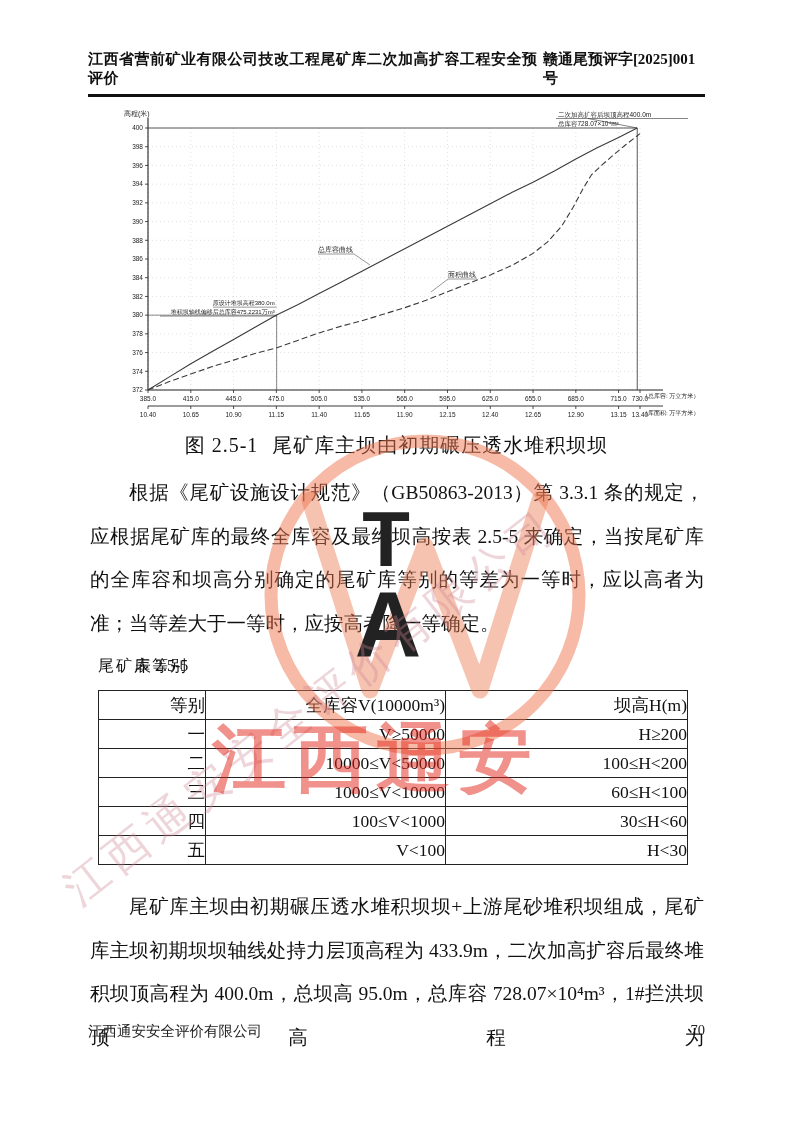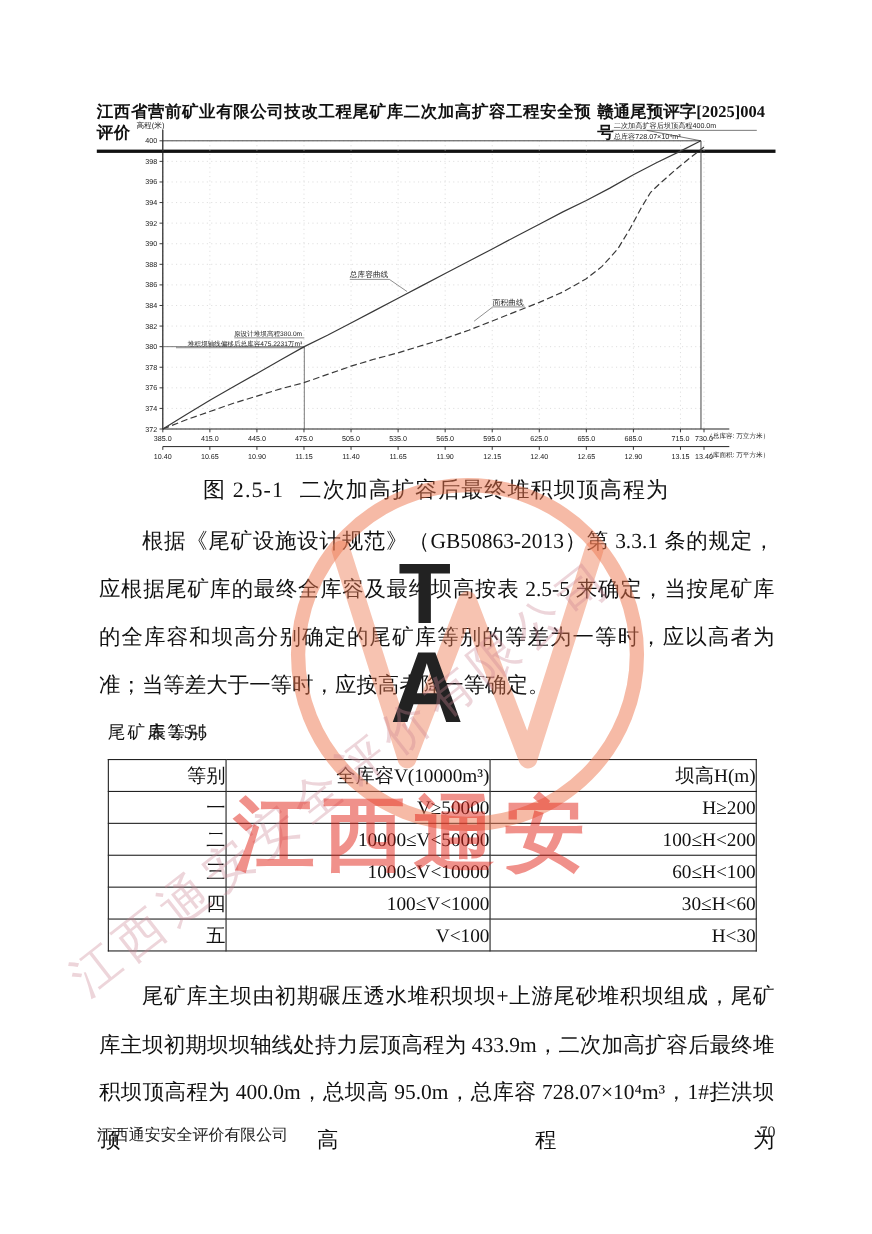--- a/index.html
+++ b/index.html
@@ -1,20 +1,20 @@
 <!DOCTYPE html>
 <html><head>
 <meta charset="utf-8">
 <style>
   html,body{margin:0;padding:0;background:#e8e8e8;}
   .page{position:relative;width:793px;height:1122px;background:#ffffff;margin:0 auto;
         font-family:"Liberation Serif","DejaVu Serif",serif;color:#111;overflow:hidden;}
   
   .header{position:absolute;left:88px;top:50px;width:617px;display:flex;justify-content:space-between;
-          align-items:flex-end;font-size:15px;font-weight:bold;padding-bottom:6px;border-bottom:3.5px solid #111;margin-top:42px;}
+          align-items:flex-end;font-size:15px;font-weight:bold;padding-bottom:6px;border-bottom:3.5px solid #111;}
   .header .h-left{letter-spacing:0.5px;}
   
   .chart-wrap{position:absolute;left:118px;top:104px;width:580px;height:322px;}
   
   .caption{position:absolute;left:0;top:432px;width:793px;text-align:center;font-size:20px;letter-spacing:1px;}
   .caption .cap-no{margin-right:14px;}
   
   .para{position:absolute;left:90px;width:614px;font-size:19.5px;line-height:43.5px;
         text-align:justify;text-justify:inter-ideograph;}
   .para.indent{text-indent:2em;}
@@ -43,21 +43,21 @@
   
   text{font-family:"Liberation Sans","DejaVu Sans",sans-serif;fill:#222;}
 </style>
 </head>
 <body>
 
 <div class="page">
 
   <div class="header">
     <span class="h-left">江西省营前矿业有限公司技改工程尾矿库二次加高扩容工程安全预评价</span>
-    <span class="h-right">赣通尾预评字[2025]004 号</span>
+    <span class="h-right">赣通尾预评字[2025]001 号</span>
   </div>
 
   <div class="chart-wrap">
     <svg id="capacity-chart" width="580" height="322" viewBox="0 0 580 322">
         <line x1="30" y1="24" x2="30" y2="286" stroke="#cccccc" stroke-width="0.6" stroke-dasharray="1,3"></line>
         <line x1="72.78260869565217" y1="24" x2="72.78260869565217" y2="286" stroke="#cccccc" stroke-width="0.6" stroke-dasharray="1,3"></line>
         <line x1="115.56521739130434" y1="24" x2="115.56521739130434" y2="286" stroke="#cccccc" stroke-width="0.6" stroke-dasharray="1,3"></line>
         <line x1="158.34782608695653" y1="24" x2="158.34782608695653" y2="286" stroke="#cccccc" stroke-width="0.6" stroke-dasharray="1,3"></line>
         <line x1="201.1304347826087" y1="24" x2="201.1304347826087" y2="286" stroke="#cccccc" stroke-width="0.6" stroke-dasharray="1,3"></line>
         <line x1="243.91304347826087" y1="24" x2="243.91304347826087" y2="286" stroke="#cccccc" stroke-width="0.6" stroke-dasharray="1,3"></line>
@@ -188,21 +188,21 @@
         <text x="440" y="12.5" font-size="6.5">二次加高扩容后坝顶高程400.0m</text>
         <text x="440" y="22" font-size="6.5">总库容728.07×10⁴m³</text>
         <text x="156.66156521739134" y="201.14285714285717" font-size="6" text-anchor="end">原设计堆坝高程380.0m</text>
         <line x1="95" y1="203.14285714285717" x2="158.66156521739134" y2="203.14285714285717" stroke="#333" stroke-width="0.5"></line>
         <text x="156.66156521739134" y="210.14285714285717" font-size="6" text-anchor="end">堆积坝轴线偏移后总库容475.2231万m³</text>
         <line x1="42" y1="212.14285714285717" x2="158.66156521739134" y2="212.14285714285717" stroke="#333" stroke-width="0.5"></line>
       </svg>
   </div>
 
   <div class="caption">
-    <span class="cap-no">图 2.5-1</span><span>二次加高扩容后最终堆积坝顶高程为</span>
+    <span class="cap-no">图 2.5-1</span><span>尾矿库主坝由初期碾压透水堆积坝坝</span>
   </div>
 
   <div id="para1" class="para indent">根据《尾矿设施设计规范》（GB50863-2013）第 3.3.1 条的规定，应根据尾矿库的最终全库容及最终坝高按表 2.5-5 来确定，当按尾矿库的全库容和坝高分别确定的尾矿库等别的等差为一等时，应以高者为准；当等差大于一等时，应按高者降一等确定。</div>
 
   <div class="tbl-title">
     <span class="t-no">表 2.5-5</span>
     <span class="t-name">尾矿库等别</span>
   </div>
 
   <table class="grade">

